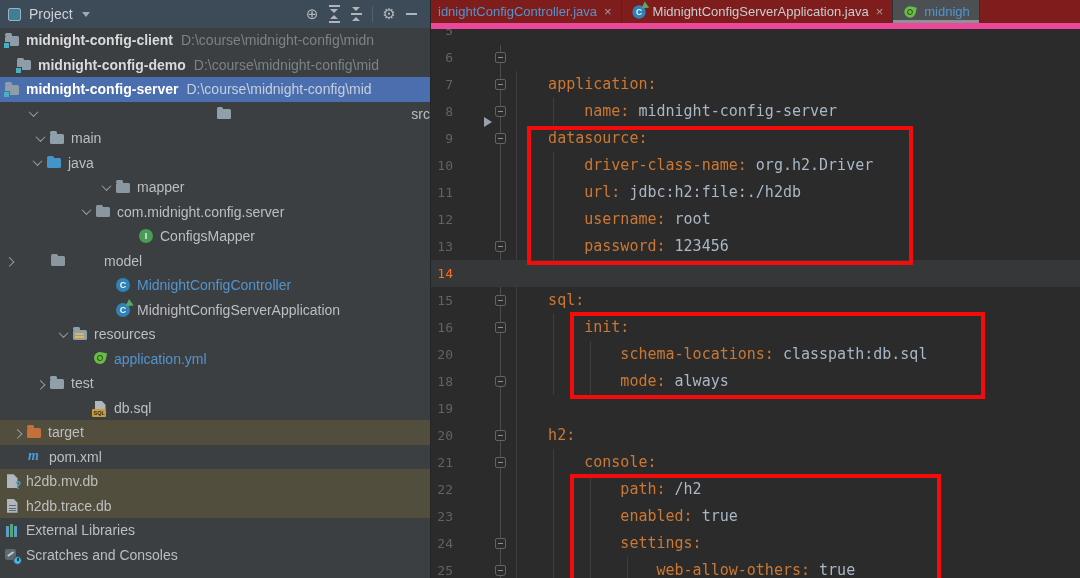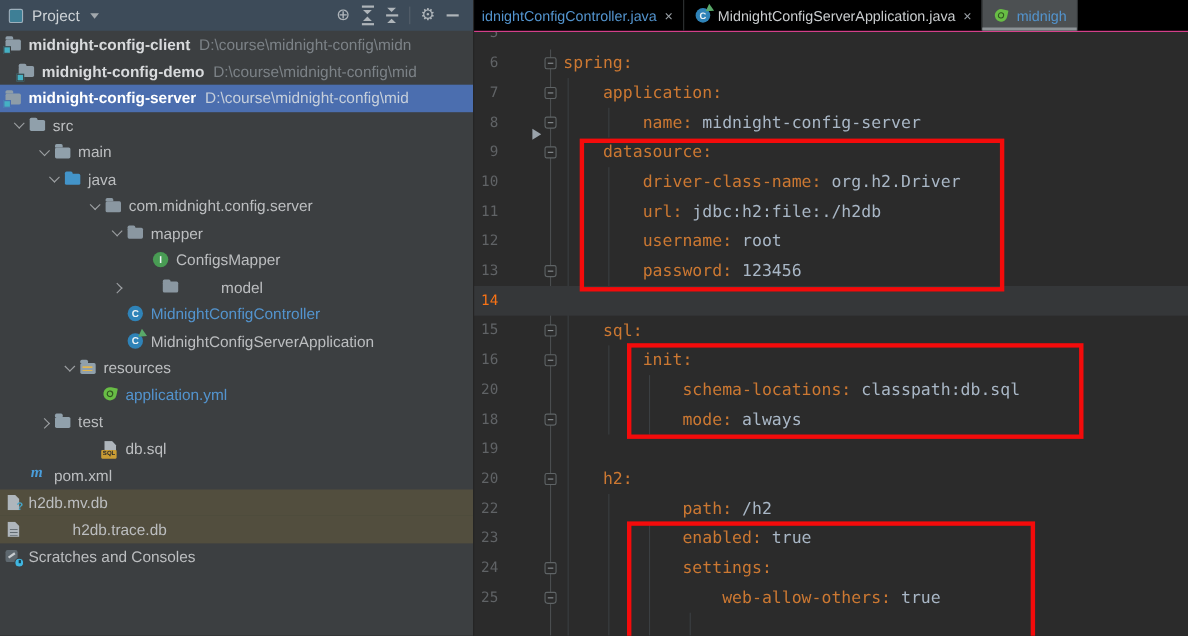--- a/index.html
+++ b/index.html
@@ -82,22 +82,22 @@
   .ic .scr::after { content:""; position:absolute; left:2px; top:4.5px; width:7px; height:1.5px;
              background:#C8CDD1; transform:rotate(-35deg); }
   .ic .clk { position:absolute; right:-1px; bottom:-2px; width:9px; height:9px; border-radius:50%;
              background:#40B6E0; border:1px solid #3C3F41; }
   .ic .clk::after { content:""; position:absolute; left:3px; top:1.5px; width:1.5px; height:3px;
              background:#16404F; }
 
   
   #editor { position:absolute; left:430px; top:0; width:650px; height:578px;
             background:#2B2B2B; border-left:1px solid #252525; }
-  #tabbar { position:absolute; left:0; top:0; right:0; height:29px; background:#000000;
-            border-bottom:1px solid #ec4899; display:flex; overflow:hidden; }
+  #tabbar { position:absolute; left:0; top:0; right:0; height:29px; background:#7f1d1d;
+            border-bottom:6px solid #ec4899; display:flex; overflow:hidden; }
   .tab { display:flex; align-items:center; padding:0 9px; font-size:13px;
          border-right:1px solid #2F3234; color:#C9CCCE; white-space:nowrap; cursor:default; }
   .tab .ic { transform:scale(.95); margin-right:5px; }
   .tab.active { background:#4C5052; box-shadow:inset 0 -3px 0 #8C9295; }
   .tab .tlabel.blue { color:#5394CE; }
   .tab .tclose { margin-left:7px; color:#9AA0A6; font-size:13px; }
   .tab.first .tlabel { margin-left:-2px; }
 
   #code { position:absolute; left:0; top:29px; right:0; bottom:0; overflow:hidden; }
   .guide { position:absolute; width:1px; background:#3B3F42; }
@@ -173,72 +173,72 @@
           <span class="path">D:\course\midnight-config\mid</span>
         </div>
         <div class="trow sel" style="padding-left: 4px;">
           <span class="ic">
             <span class="f" style="--fc:#8E9DA8"></span>
             <span class="mod"></span>
           </span>
           <span class="lbl b">midnight-config-server</span>
           <span class="path">D:\course\midnight-config\mid</span>
         </div>
-        <div class="trow" style="padding-left: 8px;">
+        <div class="trow" style="padding-left: 24px; justify-content: space-between;">
           <span class="chevbox">
             <span class="chev"></span>
           </span>
           <span class="ic">
             <span class="f"></span>
           </span>
           <span class="lbl">src</span>
         </div>
         <div class="trow" style="padding-left: 31px;">
           <span class="chevbox">
             <span class="chev"></span>
           </span>
           <span class="ic">
             <span class="f"></span>
           </span>
           <span class="lbl">main</span>
         </div>
-        <div class="trow" style="padding-left: 28px; margin-left: 12px;">
+        <div class="trow" style="padding-left: 28px;">
           <span class="chevbox">
             <span class="chev"></span>
           </span>
           <span class="ic">
             <span class="f" style="--fc:#4394C9"></span>
           </span>
           <span class="lbl">java</span>
         </div>
+        <div class="trow" style="padding-left: 97px;">
+          <span class="chevbox">
+            <span class="chev"></span>
+          </span>
+          <span class="ic">
+            <span class="f" style="--fc:#8A97A1"></span>
+          </span>
+          <span class="lbl">mapper</span>
+        </div>
         <div class="trow" style="padding-left: 77px;">
           <span class="chevbox">
             <span class="chev"></span>
           </span>
           <span class="ic">
             <span class="f" style="--fc:#8A97A1"></span>
           </span>
           <span class="lbl">com.midnight.config.server</span>
         </div>
-        <div class="trow" style="padding-left: 97px;">
-          <span class="chevbox">
-            <span class="chev"></span>
-          </span>
-          <span class="ic">
-            <span class="f" style="--fc:#8A97A1"></span>
-          </span>
-          <span class="lbl">mapper</span>
-        </div>
         <div class="trow" style="padding-left: 138px;">
           <span class="ic">
             <span class="cir" style="background:#499C54">I</span>
           </span>
           <span class="lbl">ConfigsMapper</span>
         </div>
-        <div class="trow" style="padding-left: 97px; gap: 32px;">
+        <div class="trow" style=" gap: 32px;">
           <span class="chevbox">
             <span class="chev closed"></span>
           </span>
           <span class="ic">
             <span class="f" style="--fc:#8A97A1"></span>
           </span>
           <span class="lbl">model</span>
         </div>
         <div class="trow" style="padding-left: 115px;">
           <span class="ic">
@@ -278,38 +278,55 @@
           </span>
           <span class="lbl">test</span>
         </div>
         <div class="trow" style="padding-left: 92px;">
           <span class="ic">
             <span class="fl"></span>
             <span class="badge">SQL</span>
           </span>
           <span class="lbl">db.sql</span>
         </div>
+        <div class="trow olive" style="padding-left: 8px;">
+          <span class="chevbox">
+            <span class="chev closed"></span>
+          </span>
+          <span class="ic">
+            <span class="f" style="--fc:#C4703C"></span>
+          </span>
+          <span class="lbl">target</span>
+        </div>
         <div class="trow" style="padding-left: 27px;">
           <span class="ic">
             <span class="mletter">m</span>
           </span>
           <span class="lbl">pom.xml</span>
         </div>
         <div class="trow olive" style="padding-left: 4px;">
           <span class="ic">
             <span class="fl"></span>
             <span class="q">?</span>
           </span>
           <span class="lbl">h2db.mv.db</span>
         </div>
-        <div class="trow olive" style="padding-left: 4px; gap: 40px;">
+        <div class="trow olive" style="padding-left: 4px;">
           <span class="ic">
             <span class="fl lined"></span>
           </span>
           <span class="lbl">h2db.trace.db</span>
+        </div>
+        <div class="trow" style="padding-left: 4px;">
+          <span class="ic">
+            <span class="bar" style="left:2px;height:11px;background:#5E9CCB"></span>
+            <span class="bar" style="left:6px;height:13px;background:#59A869"></span>
+            <span class="bar" style="left:10px;height:11px;background:#5E9CCB"></span>
+          </span>
+          <span class="lbl">External Libraries</span>
         </div>
         <div class="trow" style="padding-left: 4px;">
           <span class="ic">
             <span class="scr"></span>
             <span class="clk"></span>
           </span>
           <span class="lbl">Scratches and Consoles</span>
         </div>
       </div>
   </div>
@@ -342,35 +359,36 @@
           <div class="guide" style="left: 122px; top: 69px; height: 27px;"></div>
           <div class="guide" style="left: 122px; top: 123px; height: 108px;"></div>
           <div class="guide" style="left: 122px; top: 285px; height: 81px;"></div>
           <div class="guide" style="left: 122px; top: 420px; height: 129px;"></div>
           <div class="guide" style="left: 159px; top: 312px; height: 54px;"></div>
           <div class="guide" style="left: 159px; top: 447px; height: 102px;"></div>
           <div class="guide" style="left: 196px; top: 528px; height: 21px;"></div>
         </div>
       <div id="lines">
           <div class="cline"><span class="ln">5</span><span class="ct"></span></div>
-          <div class="cline"><span class="ln">6</span><span class="fm"></span><span class="ct"><span class="seg k">spring:</span></span></div>
+          <div class="cline"><span class="ln">6</span><span class="fm"></span></div>
           <div class="cline"><span class="ln">7</span><span class="fm"></span><span class="ct"><span class="seg k">    application:</span></span></div>
           <div class="cline"><span class="ln">8</span><span class="fm end"></span><span class="ct"><span class="seg k">        name:</span><span class="seg v"> midnight-config-server</span></span></div>
           <div class="cline"><span class="ln">9</span><span class="fm"></span><span class="ct"><span class="seg k">    datasource:</span></span></div>
           <div class="cline"><span class="ln">10</span><span class="ct"><span class="seg k">        driver-class-name:</span><span class="seg v"> org.h2.Driver</span></span></div>
           <div class="cline"><span class="ln">11</span><span class="ct"><span class="seg k">        url:</span><span class="seg v"> jdbc:h2:file:./h2db</span></span></div>
           <div class="cline"><span class="ln">12</span><span class="ct"><span class="seg k">        username:</span><span class="seg v"> root</span></span></div>
           <div class="cline"><span class="ln">13</span><span class="fm end"></span><span class="ct"><span class="seg k">        password:</span><span class="seg v"> 123456</span></span></div>
           <div class="cline caret"><span class="ln">14</span><span class="ct"></span></div>
           <div class="cline"><span class="ln">15</span><span class="fm"></span><span class="ct"><span class="seg k">    sql:</span></span></div>
           <div class="cline"><span class="ln">16</span><span class="fm"></span><span class="ct"><span class="seg k">        init:</span></span></div>
           <div class="cline"><span class="ln">20</span><span class="ct"><span class="seg k">            schema-locations:</span><span class="seg v"> classpath:db.sql</span></span></div>
           <div class="cline"><span class="ln">18</span><span class="fm end"></span><span class="ct"><span class="seg k">            mode:</span><span class="seg v"> always</span></span></div>
           <div class="cline"><span class="ln">19</span><span class="ct"></span></div>
           <div class="cline"><span class="ln">20</span><span class="fm"></span><span class="ct"><span class="seg k">    h2:</span></span></div>
+          <div class="cline"><span class="ln">21</span><span class="fm"></span><span class="ct"><span class="seg k">        console:</span></span></div>
           <div class="cline"><span class="ln">22</span><span class="ct"><span class="seg k">            path:</span><span class="seg v"> /h2</span></span></div>
           <div class="cline"><span class="ln">23</span><span class="ct"><span class="seg k">            enabled:</span><span class="seg v"> true</span></span></div>
           <div class="cline"><span class="ln">24</span><span class="fm"></span><span class="ct"><span class="seg k">            settings:</span></span></div>
           <div class="cline"><span class="ln">25</span><span class="fm end"></span><span class="ct"><span class="seg k">                web-allow-others:</span><span class="seg v"> true</span></span></div>
         </div>
       <div id="run-marker"></div>
     </div>
   </div>
 
   <div id="annotations">

